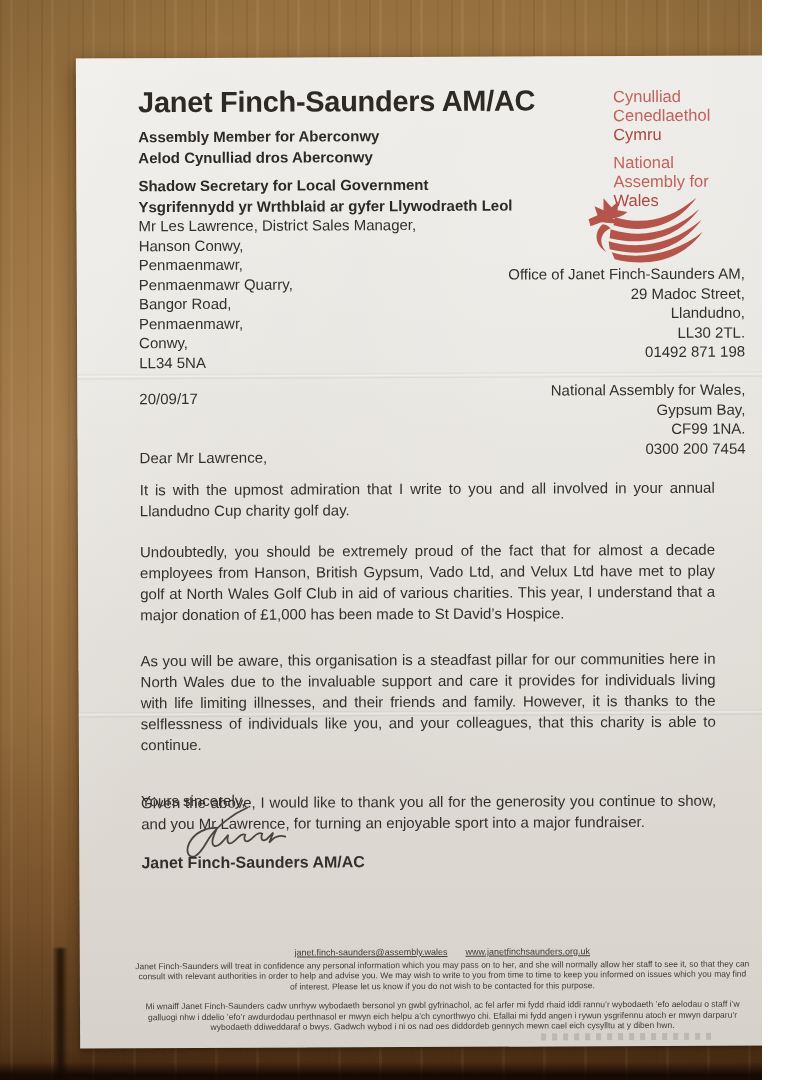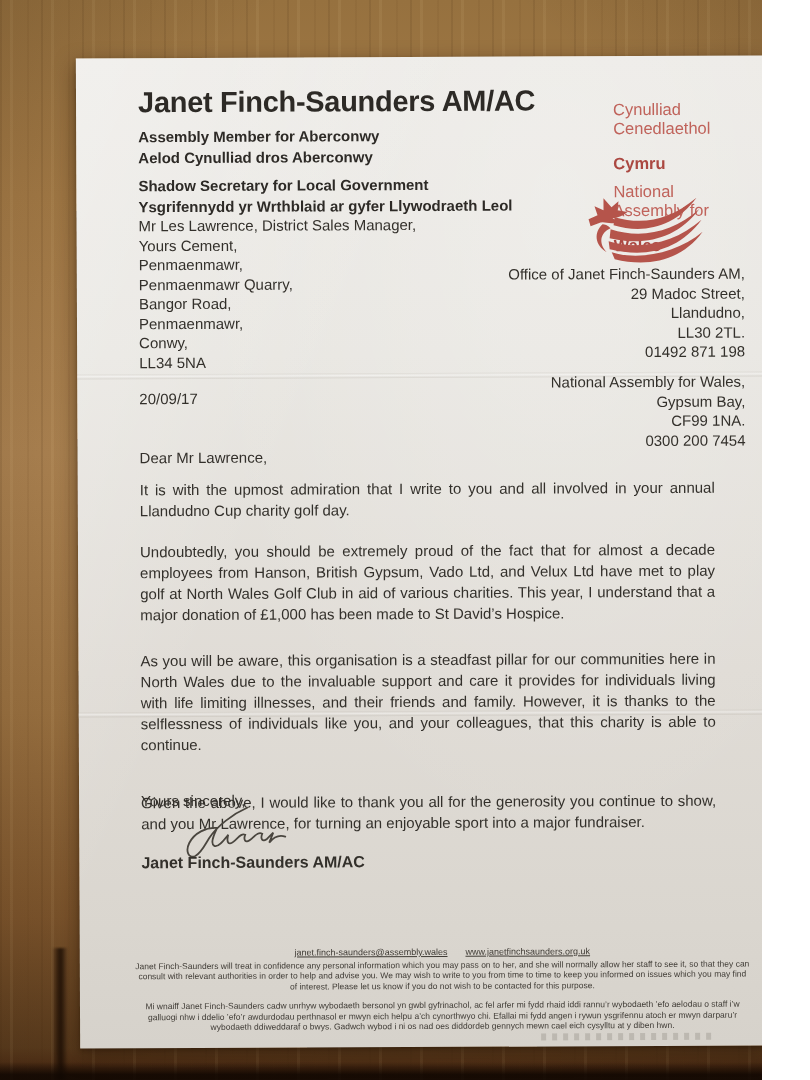--- a/index.html
+++ b/index.html
@@ -32,21 +32,21 @@
   .crease{position:absolute;left:0;width:100%;height:5px;pointer-events:none;
     background:linear-gradient(180deg, rgba(120,110,95,.10) 0%, rgba(255,255,255,.35) 45%, rgba(110,100,85,.14) 100%);}
 
   .abs{position:absolute;}
   .sender-name{font-size:29px;font-weight:700;letter-spacing:-.3px;color:#2d2a26;}
   .sender-title{font-size:15px;font-weight:700;line-height:21px;color:#2d2a26;}
   .addr{font-size:15px;line-height:19.5px;}
   .addr-right{text-align:right;}
   .logo-text{font-size:16.5px;line-height:19px;}
   .logo-muted{color:#c0635b;}
-  .logo-strong{color:#ab4841;font-weight:700;margin-top:16px;}
+  .logo-strong{color:#ab4841;font-weight:400;}
   .body-text{font-size:15px;line-height:21px;text-align:justify;}
   .para{margin:0 0 12px 0;}
   .sig-name{font-size:16px;font-weight:700;}
   .footer{font-size:8.5px;line-height:10.5px;text-align:center;color:#403c36;}
   .footer-links{font-size:9px;margin-bottom:2px;}
   .footer-links span{text-decoration:underline;}
   .footer-links .gap{display:inline-block;width:18px;text-decoration:none;}
   .footer-cy{margin-top:9px;}
   .smudge{position:absolute;opacity:.45;filter:blur(.4px);
     background:repeating-linear-gradient(90deg, rgba(110,104,94,.55) 0 5px, rgba(0,0,0,0) 5px 11px);}
@@ -68,21 +68,21 @@
     <div class="abs sender-name" style="left:62px;top:28px;">Janet Finch-Saunders AM/AC</div>
     <div class="abs" style="left:62px;top:68px;">
       <div class="sender-title">Assembly Member for Aberconwy</div>
       <div class="sender-title">Aelod Cynulliad dros Aberconwy</div>
     </div>
     <div class="abs" style="left:62px;top:117px;">
       <div class="sender-title">Shadow Secretary for Local Government</div>
       <div class="sender-title">Ysgrifennydd yr Wrthblaid ar gyfer Llywodraeth Leol</div>
     </div>
 
-    <div class="abs logo-text" style="left:537px;top:44px;">
+    <div class="abs logo-text" style="left:537px;top:31px;">
       <div class="logo-muted">Cynulliad</div>
       <div class="logo-muted">Cenedlaethol</div>
       <div class="logo-strong">Cymru</div>
       <div style="height:9px;"></div>
       <div class="logo-muted">National</div>
       <div class="logo-muted">Assembly for</div>
       <div class="logo-strong">Wales</div>
     </div>
     <svg class="abs" style="left:508px;top:136px;" width="122" height="72" viewBox="0 0 122 72">
       <g fill="#b5544b">
@@ -90,38 +90,38 @@
         <path d="M18,32 C9,40 10,53 22,60 C14,51 15,41 26,36 C23,33 20,32 18,32 Z"></path>
         <path d="M30,25 C58,33 84,29 112,6 C90,36 58,42 29,33 Z"></path>
         <path d="M26,37 C56,47 88,41 115,17 C92,48 58,54 25,46 Z"></path>
         <path d="M24,49 C55,59 90,51 117,28 C94,59 61,66 25,57 Z"></path>
         <path d="M27,60 C54,69 93,61 118,40 C96,70 62,75 30,67 Z"></path>
       </g>
     </svg>
 
     <div class="abs addr" style="left:62px;top:158px;">
       <div>Mr Les Lawrence, District Sales Manager,</div>
-      <div>Yours Cement,</div>
+      <div>Hanson Conwy,</div>
       <div>Penmaenmawr,</div>
       <div>Penmaenmawr Quarry,</div>
       <div>Bangor Road,</div>
       <div>Penmaenmawr,</div>
       <div>Conwy,</div>
       <div>LL34 5NA</div>
     </div>
 
     <div class="abs addr addr-right" style="right:20px;top:208px;">
       <div>Office of Janet Finch-Saunders AM,</div>
       <div>29 Madoc Street,</div>
       <div>Llandudno,</div>
       <div>LL30 2TL.</div>
       <div>01492 871 198</div>
     </div>
 
-    <div class="abs addr addr-right" style="right:20px;top:316px;">
+    <div class="abs addr addr-right" style="right:20px;top:324px;">
       <div>National Assembly for Wales,</div>
       <div>Gypsum Bay,</div>
       <div>CF99 1NA.</div>
       <div>0300 200 7454</div>
     </div>
 
     <div class="abs addr" style="left:62px;top:331px;">20/09/17</div>
 
     <div class="abs addr" style="left:62px;top:390px;">Dear Mr Lawrence,</div>
 

